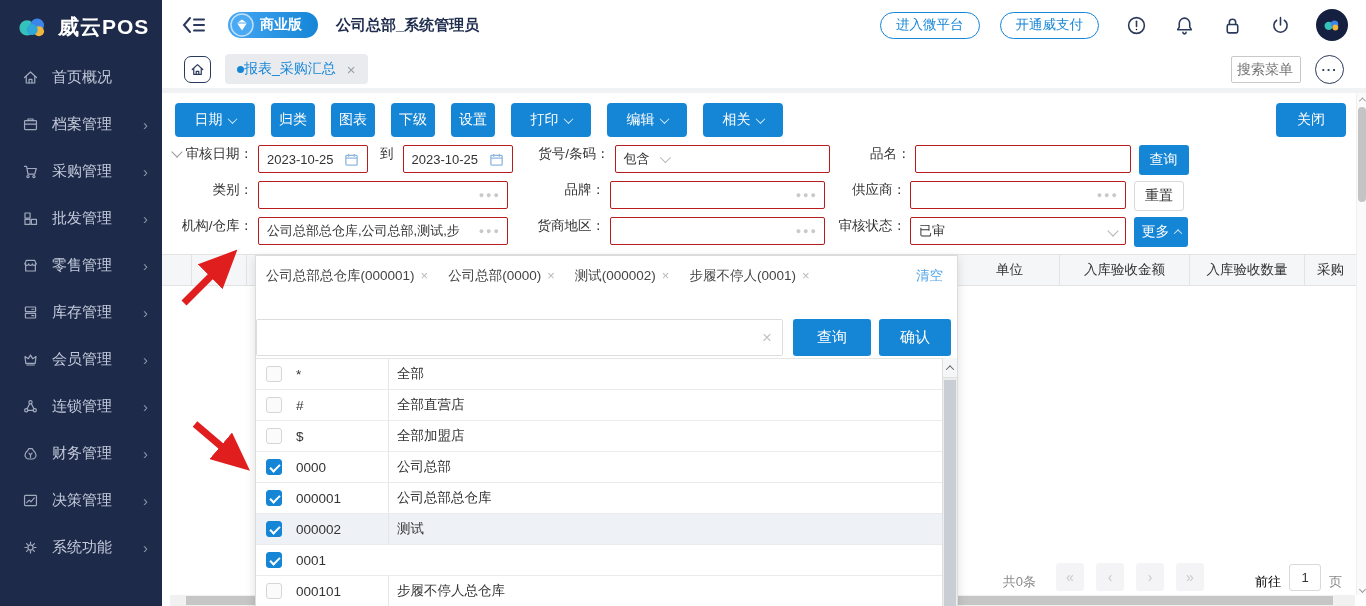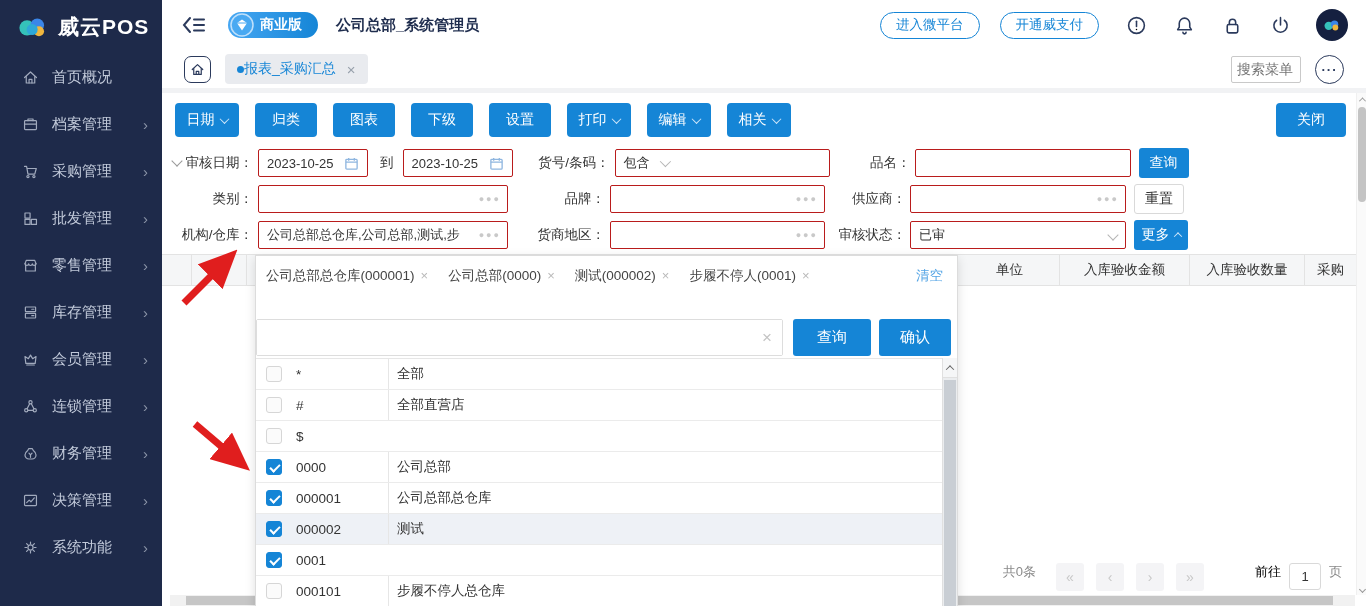--- a/index.html
+++ b/index.html
@@ -38,27 +38,27 @@
   .tab-label{color:#1585d6;font-size:14px;}
   .tab-close{color:#97a0ab;font-size:15px;margin-left:11px;cursor:pointer}
   .search-menu{margin-left:auto;width:70px;height:27px;border:1px solid #c9c9c9;border-radius:2px;font-size:14px;color:#555;padding:0 5px;font-family:inherit}
   .more-circle{width:29px;height:29px;border:1.6px solid #2b3a5c;border-radius:50%;margin:0 10px 0 14px;display:flex;align-items:center;justify-content:center;color:#2b3a5c;font-size:13px;font-weight:bold;letter-spacing:1px;cursor:pointer}
 
   
   .content{position:relative;flex:1;background:#fff;border-top:5px solid #f1f2f4;padding-top:10px;overflow:hidden}
 
   .toolbar{display:flex;align-items:center;padding:0 20px 0 13px;height:34px}
   .tbtn{height:34px;background:#1585d6;border:none;border-radius:4px;color:#fff;font-size:14px;display:inline-flex;align-items:center;justify-content:center;cursor:pointer;margin-right:16px;font-family:inherit}
-  .tbtn.plain{width:62px}
-  .tbtn.drop{width:64px}
+  .tbtn.plain{width:44px}
+  .tbtn.drop{width:80px}
   .tbtn .cdown{width:7px;height:7px;border-right:1.5px solid #cfe6f9;border-bottom:1.5px solid #cfe6f9;transform:rotate(45deg) translate(-1px,-1px);margin-left:6px}
   .close-btn{margin-left:auto;width:70px;height:34px;background:#1585d6;border:none;border-radius:4px;color:#fff;font-size:14px;cursor:pointer;font-family:inherit}
 
   .filters{margin-top:8px}
-  .frow{display:flex;align-items:center;height:36px;padding-left:8px;font-size:13.5px;color:#333}
+  .frow{display:flex;height:36px;padding-left:8px;font-size:13.5px;color:#333}
   .flabel{flex-shrink:0;text-align:right;white-space:nowrap}
   .l1{width:83px}
   .caret-ic{display:inline-block;width:8px;height:8px;border-right:1.4px solid #999;border-bottom:1.4px solid #999;transform:rotate(45deg);margin-right:5px;vertical-align:2px}
   .inp{height:28px;border:1px solid #b91c1c;border-radius:2px;background:#fff;position:relative;display:flex;align-items:center;padding:0 8px;font-size:13px;color:#333}
   .inp input{border:none;outline:none;width:100%;font-size:13px;font-family:inherit;color:#333;background:transparent}
   .w1{width:250px;margin-left:5px}
   .w2{width:215px;margin-left:5px}
   .w3{width:216px;margin-left:4px}
   .l2{width:85px;margin-left:12px}
   .l3{width:76px;margin-left:5px}
@@ -75,21 +75,21 @@
   .cup{width:6px;height:6px;border-left:1.5px solid #cfe6f9;border-top:1.5px solid #cfe6f9;transform:rotate(45deg) translate(1px,1px);margin-left:5px}
 
   
   .ghead{display:flex;height:32px;margin-top:1px;border-top:1px solid #e3e3e3;border-bottom:1px solid #e3e3e3;background:#f5f6f7;font-size:13.5px;color:#333;margin-right:10px}
   .ghc{border-right:1px solid #e3e3e3;display:flex;align-items:center;justify-content:center;flex-shrink:0;overflow:hidden;white-space:nowrap}
   .g0{width:30px}.g1{width:55px}.gfill{width:713px;border-right:none}
   .g2{width:100px}.g3{width:115px}.g4{width:130px}.g5{flex:1;border-right:none}
   .hcb{width:13px;height:13px;border:1px solid #ccc;border-radius:2px;background:#fff;cursor:pointer}
 
   
-  .pager{position:absolute;top:470px;right:24px;display:flex;align-items:flex-start;font-size:13px;color:#666}
+  .pager{position:absolute;top:470px;right:24px;display:flex;align-items:flex-end;font-size:13px;color:#666}
   .pg-total{color:#8a8a8a;margin-right:20px}
   .pg-btn{width:28px;height:28px;background:#f4f4f6;border:none;border-radius:3px;color:#c8c8c8;font-size:14px;margin-right:12px;cursor:pointer;font-family:inherit}
   .pg-goto{margin-left:39px;color:#000000}
   .pg-input{width:32px;height:27px;border:1px solid #d9d9d9;border-radius:3px;text-align:center;font-size:13px;margin:0 8px;font-family:inherit;color:#333}
   .pg-unit{color:#8a8a8a}
 
   
   .vscroll{position:absolute;top:0;right:0;bottom:11px;width:10px;background:#fafafa;border-left:1px solid #f0f0f0}
   .vs-arrow{position:absolute;left:0;width:10px;height:12px;display:flex;align-items:center;justify-content:center}
   .vs-arrow span{width:5px;height:5px;border-right:1.3px solid #999;border-bottom:1.3px solid #999;display:block}
@@ -458,20 +458,21 @@
             <span class="pname">全部</span>
           </div>
           <div class="prow">
             <span class="cb"></span>
             <span class="pcode">#</span>
             <span class="pname">全部直营店</span>
           </div>
           <div class="prow">
             <span class="cb"></span>
             <span class="pcode">$</span>
+            <span class="pname">全部加盟店</span>
           </div>
           <div class="prow">
             <span class="cb checked"></span>
             <span class="pcode">0000</span>
             <span class="pname">公司总部</span>
           </div>
           <div class="prow">
             <span class="cb checked"></span>
             <span class="pcode">000001</span>
             <span class="pname">公司总部总仓库</span>

